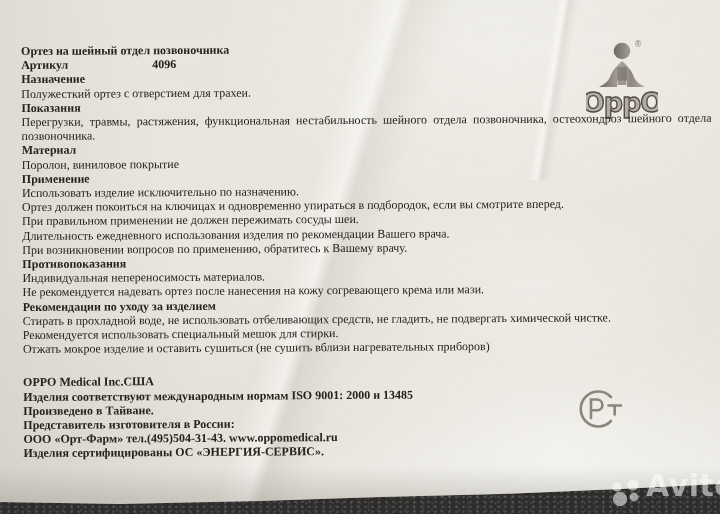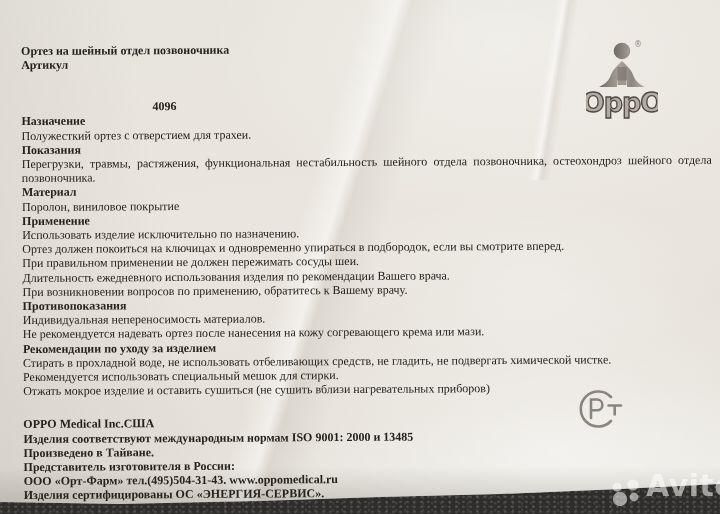--- a/index.html
+++ b/index.html
@@ -33,21 +33,21 @@
     background:radial-gradient(ellipse 60% 45% at 55% 50%, rgba(255,255,255,.25), transparent 75%);}
   .doc{
     position:absolute;left:21px;top:44px;width:690px;
     font-size:12px;line-height:14.2px;color:#26231e;
     transform:rotate(-.35deg);transform-origin:left top;
   }
   .doc p{margin:0;}
   .b{font-weight:bold;}
   .article-row{display:flex;}
   .article-row .lab{width:131px;font-weight:bold;}
-  .article-row .val{font-weight:bold;margin-top:42px;}
+  .article-row .val{font-weight:bold;}
   .just{text-align:justify;word-spacing:2.2px;}
   .mfr{margin-top:19px;font-weight:bold;}
   .oppo{position:absolute;left:586px;top:36px;width:72px;height:84px;}
   .pct{position:absolute;left:575px;top:386px;width:52px;height:48px;opacity:.85;}
   .watermark{position:absolute;left:607px;top:468px;display:flex;align-items:flex-start;}
   .wm-text{
     font-family:"DejaVu Sans", sans-serif;font-weight:bold;font-size:30px;line-height:36px;
     color:rgba(255,255,255,.55);letter-spacing:.5px;margin-left:1px;
   }
 </style>

